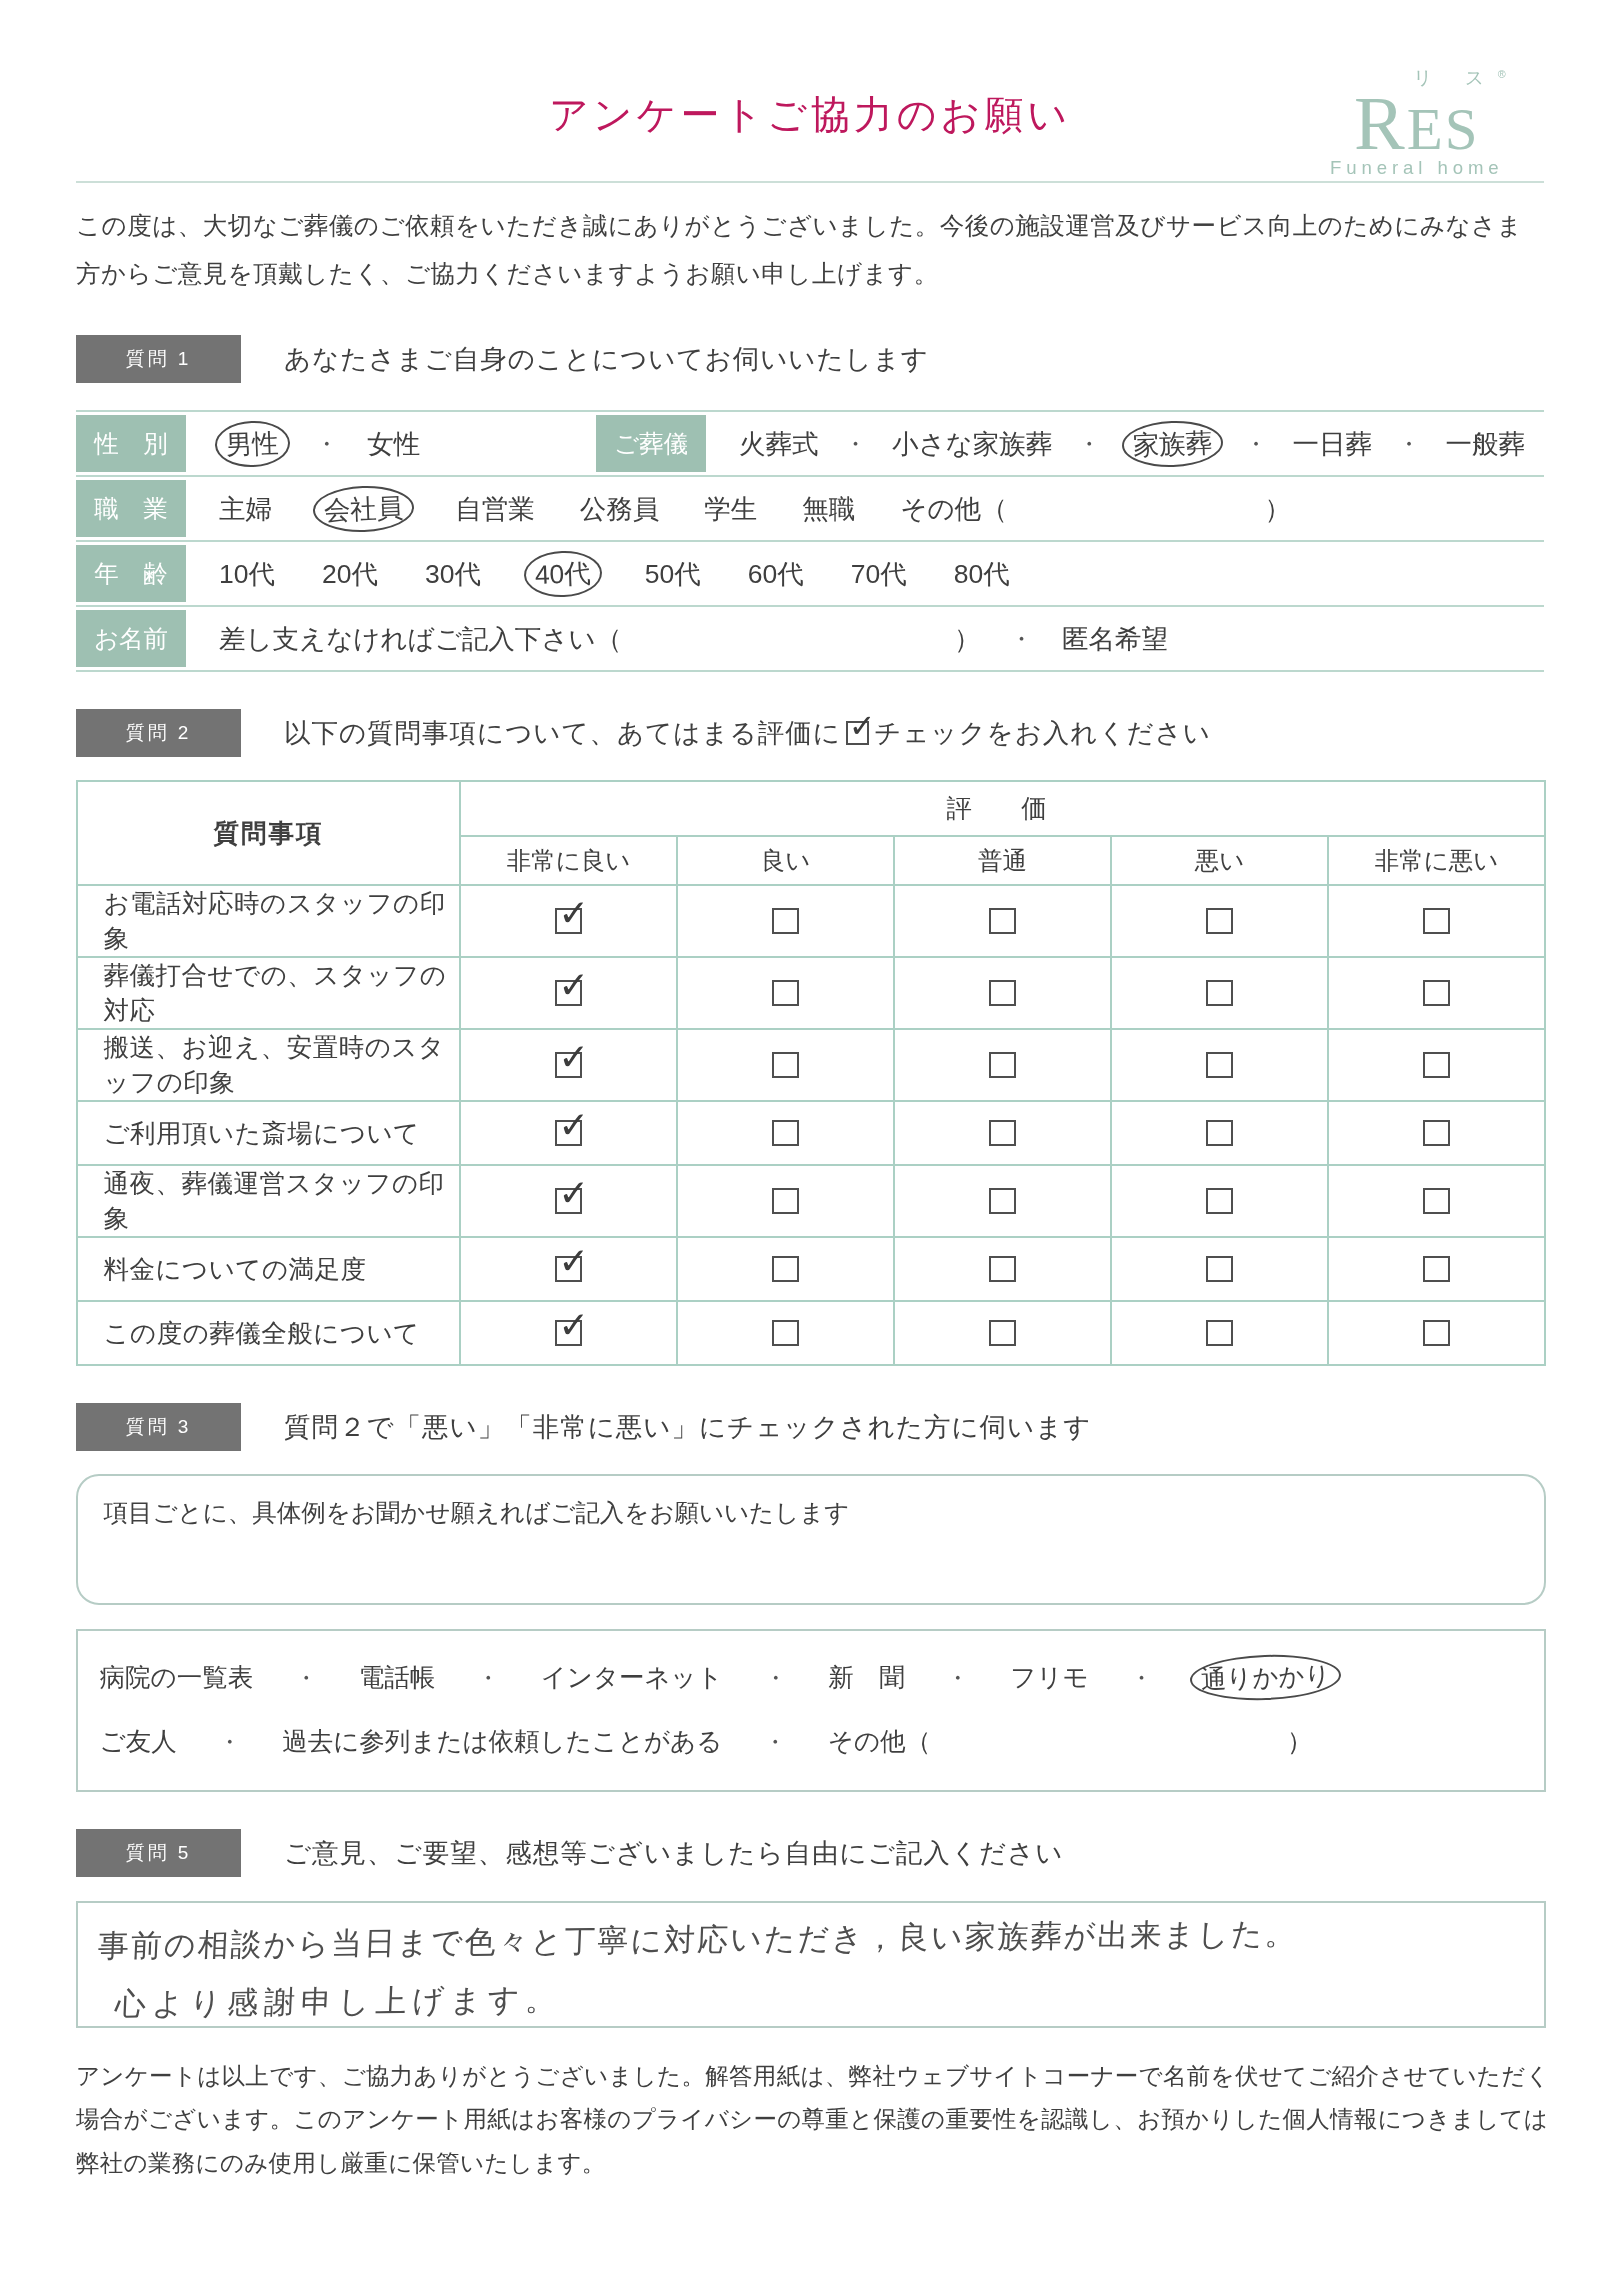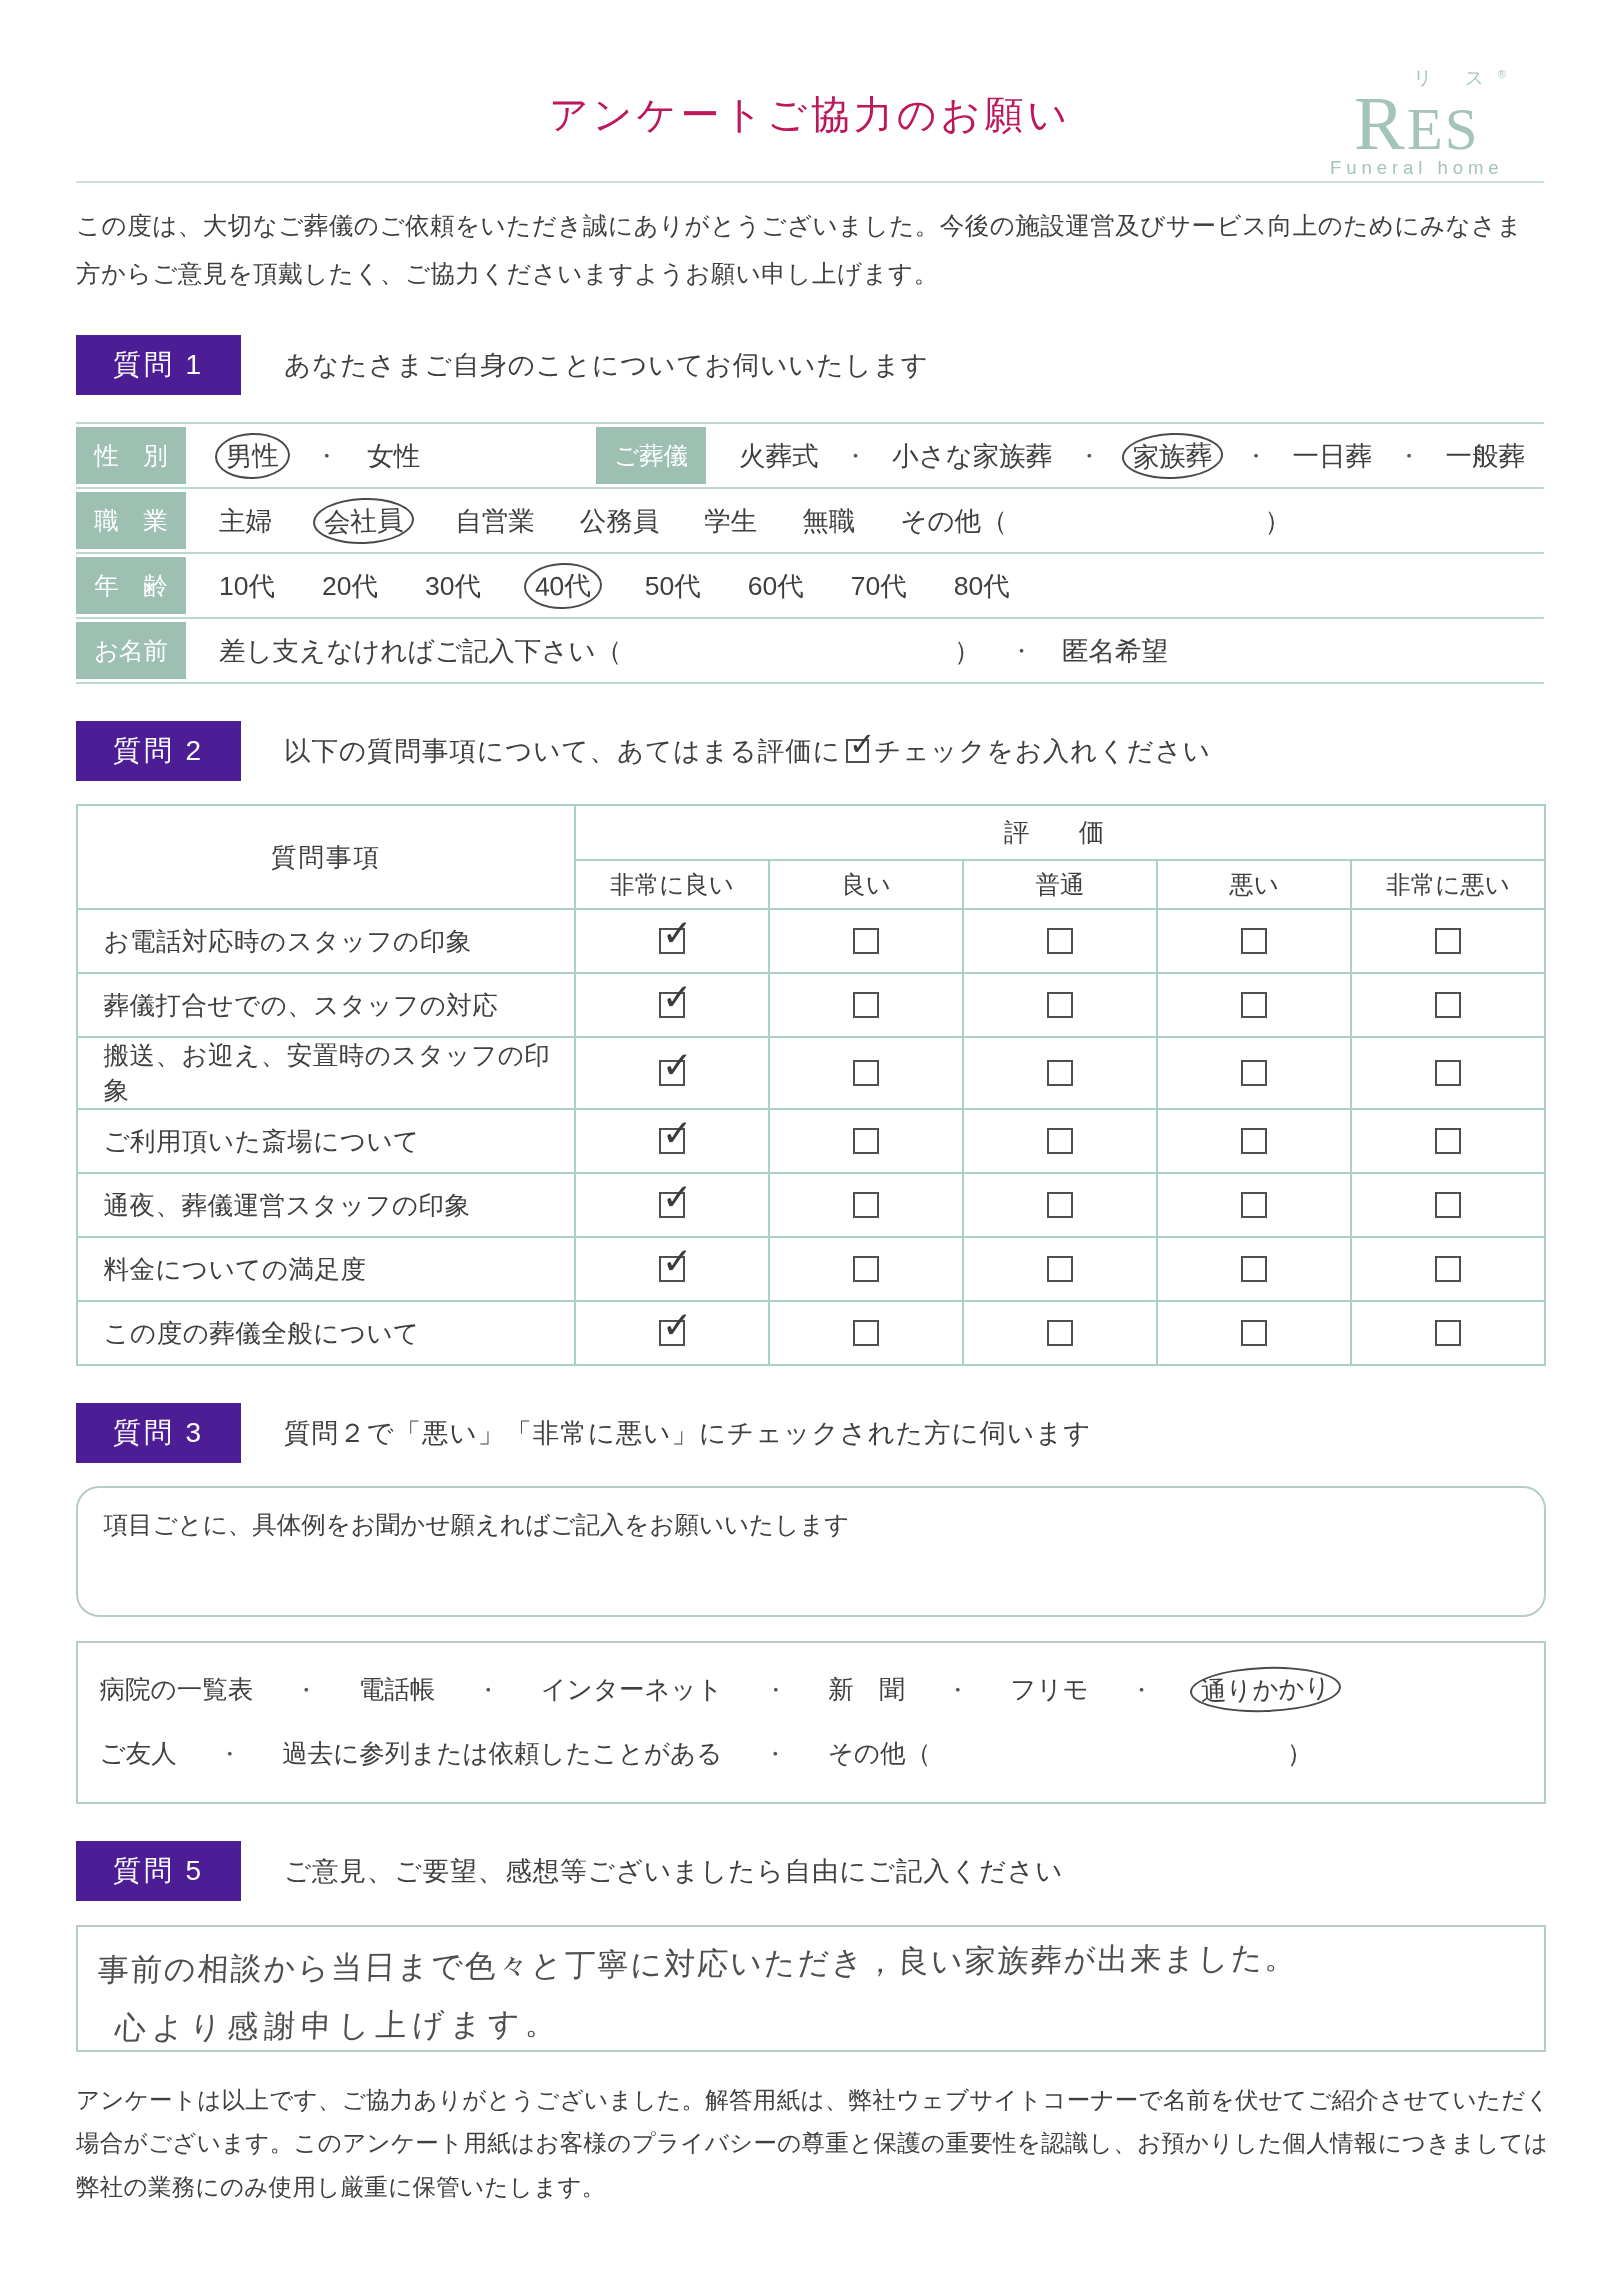--- a/index.html
+++ b/index.html
@@ -25,22 +25,22 @@
   .logo-main { font-family: "Liberation Serif", "DejaVu Serif", serif; font-size: 59px; line-height: 1.0; letter-spacing: 2px; margin-top: 25.5px; }
   .logo-main::first-letter { font-size: 76px; }
   .logo-sub { font-size: 18.6px; letter-spacing: 4.9px; margin-top: -3.9px; }
   .hrule { border-top: 2px solid #ccdfd8; margin-top: 3.9px; }
 
   .intro { font-size: 24.5px; line-height: 1.95; margin-top: 19.6px; width: 1451px; letter-spacing: 0.5px; }
 
   
   .q-header { display: flex; align-items: center; gap: 43px; margin-top: 37px; }
   .badge {
-    flex: 0 0 165px; background: #4c1d95; color: #ffffff; text-align: center;
-    font-size: 28px; letter-spacing: 2.9px; padding: 10.8px 0;
+    flex: 0 0 165px; background: #737373; color: #ffffff; text-align: center;
+    font-size: 19px; letter-spacing: 2.9px; padding: 10.8px 0;
   }
   .q-title { font-size: 26.5px; letter-spacing: 1px; white-space: nowrap; display: flex; align-items: center; }
 
   
   .t1 { margin-top: 27.4px; border-bottom: 2px solid #bcd8ce; }
   .t1-row { display: flex; align-items: stretch; height: 65px; border-top: 2px solid #bcd8ce; }
   .t1-label {
     flex: 0 0 110px; background: #9ec0b2; color: #ffffff; font-size: 24.5px;
     display: flex; align-items: center; justify-content: center; margin: 2.9px 0;
   }
@@ -52,21 +52,21 @@
   .circle {
     display: inline-block; border: 2.5px solid #4a4a4a; border-radius: 50%;
     padding: 2.9px 8.8px; transform: rotate(-2deg); margin: -2.9px -3.9px;
   }
   .sp180 { display: inline-block; width: 167px; }
   .sp290 { display: inline-block; width: 274px; }
 
   
   .t2 { margin-top: 23.5px; border-collapse: collapse; width: 1470px; table-layout: fixed; }
   .t2 th, .t2 td { border: 2px solid #abd0c4; background: #fff; }
-  .t2-qh { width: 498px; font-size: 25.5px; font-weight: normal; letter-spacing: 2px; }
+  .t2-qh { width: 383px; font-size: 25.5px; font-weight: bold; letter-spacing: 2px; }
   .t2-rh { font-size: 25.5px; font-weight: normal; letter-spacing: 11.8px; height: 55px; }
   .t2-sh { font-size: 24.5px; font-weight: normal; height: 49px; width: 206px; }
   .t2-q { font-size: 25.5px; padding-left: 25.5px; height: 64px; letter-spacing: 0.5px; text-align: left; }
   .t2-c { text-align: center; vertical-align: middle; }
   .cb {
     display: inline-block; width: 26.5px; height: 26.5px; border: 2.5px solid #4f4f4f;
     position: relative; vertical-align: middle; background: #fff;
   }
   .cb .tick {
     position: absolute; left: 1px; top: -14.7px; font-size: 37px; color: #3c3c3c;

